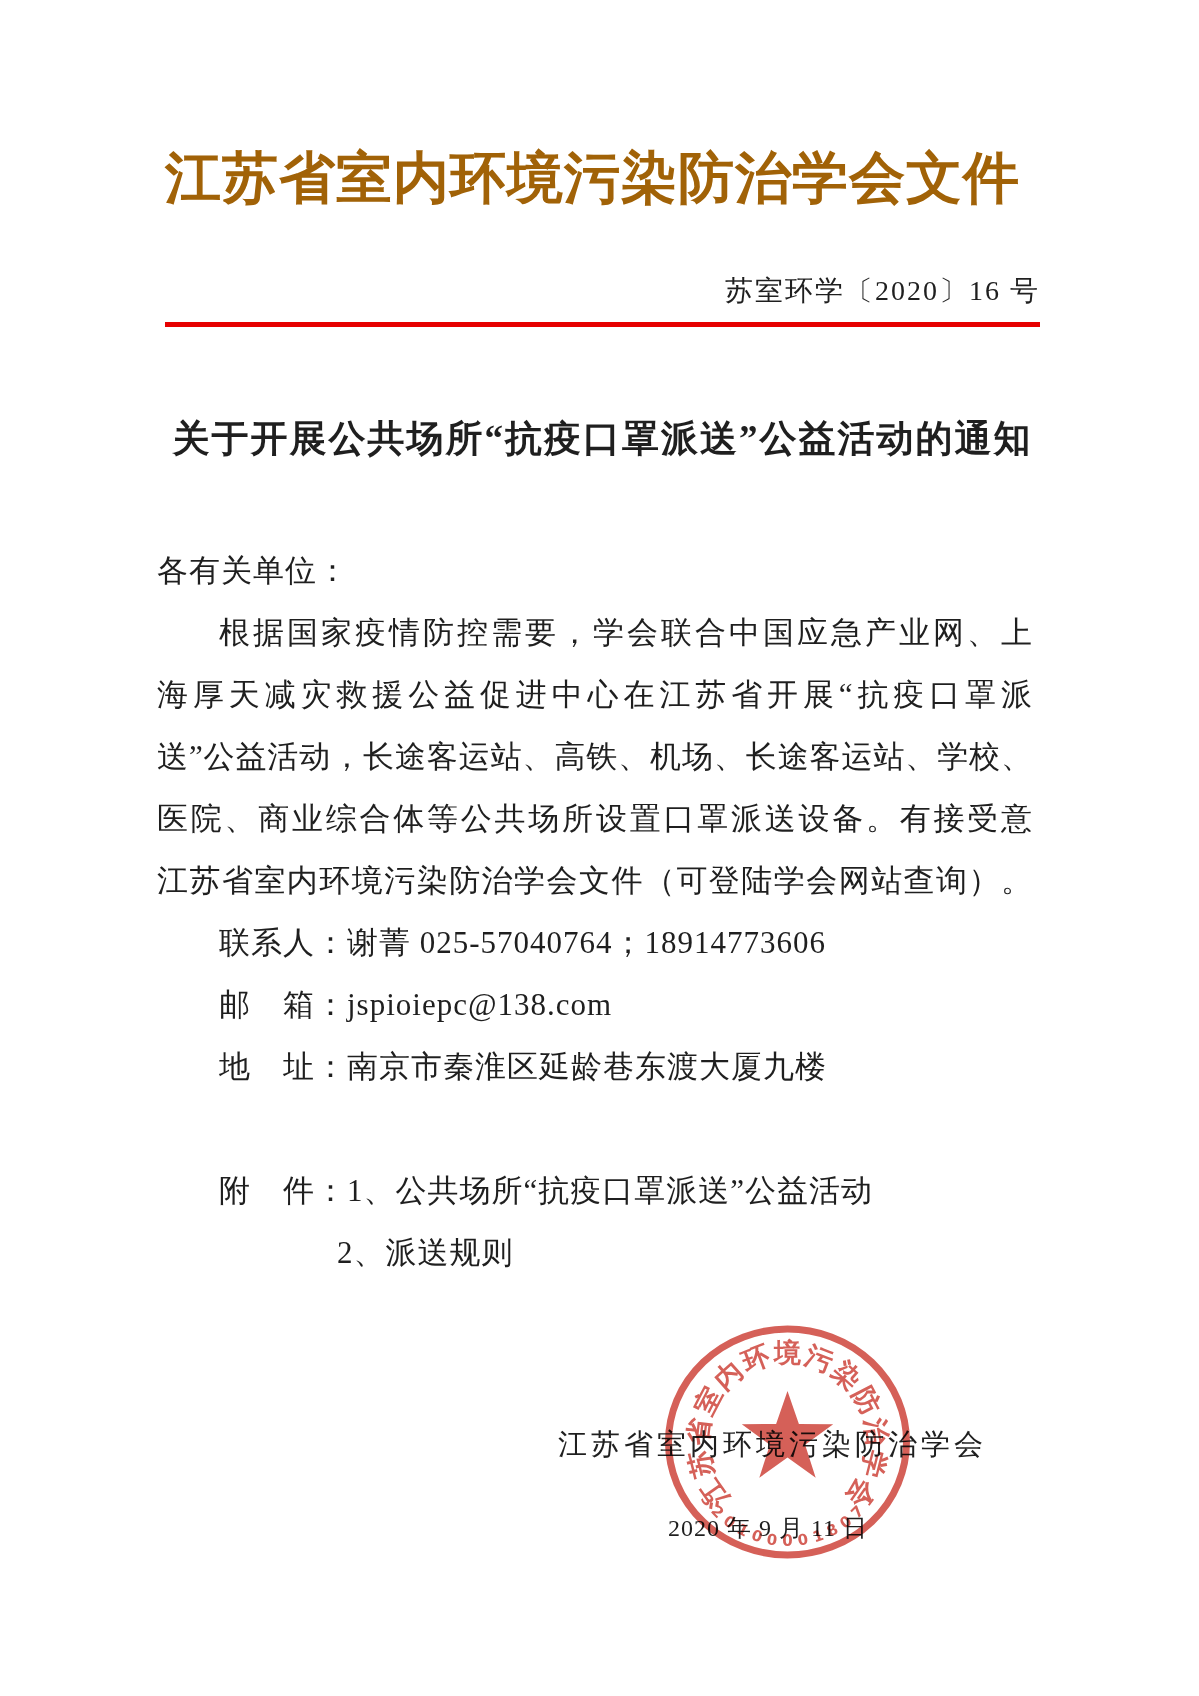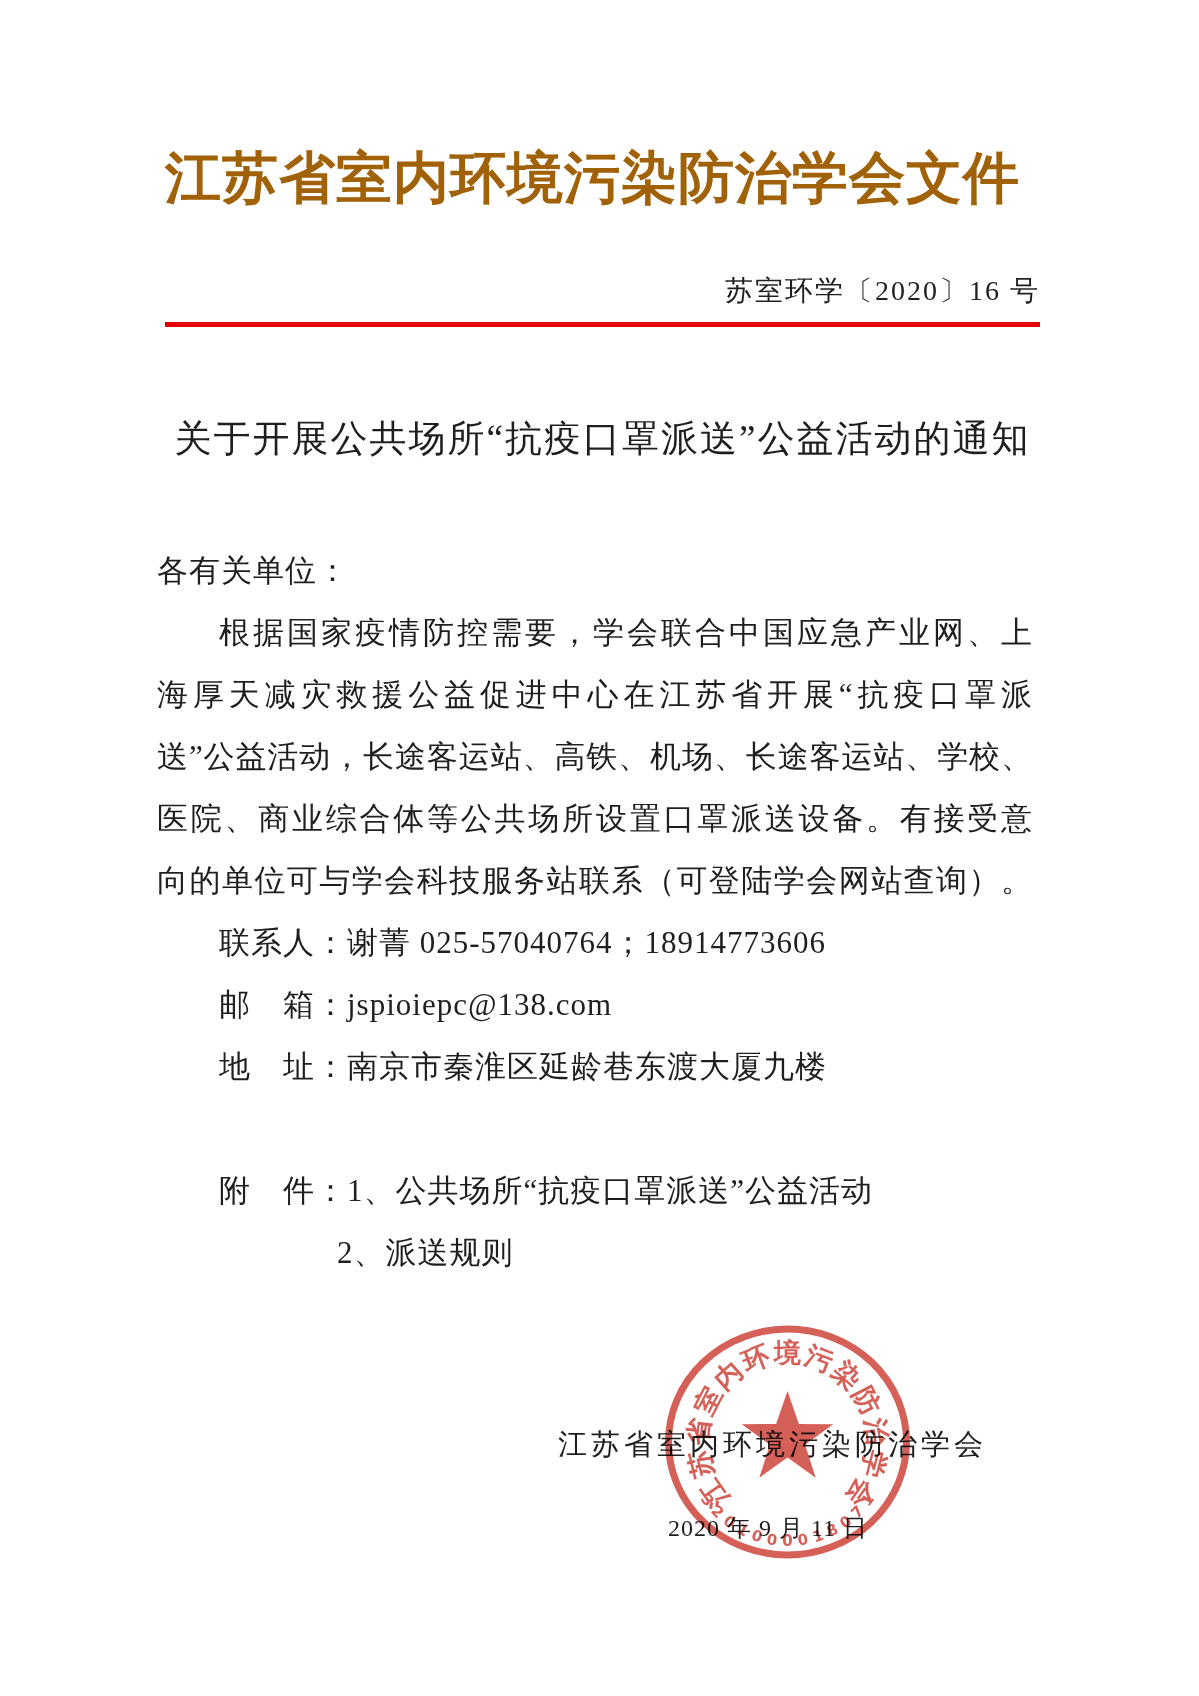--- a/index.html
+++ b/index.html
@@ -20,21 +20,21 @@
   }
   .doc-number{
     position:absolute;top:272px;left:165px;width:875px;
     font-size:28px;letter-spacing:2px;text-align:right;
   }
   .red-rule{
     position:absolute;top:322px;left:165px;width:875px;height:5px;
   }
   .doc-title{
     position:absolute;top:414px;left:162px;width:881px;
-    font-size:37px;font-weight:normal;letter-spacing:2px;
+    font-size:37px;font-weight:bold;letter-spacing:2px;
     text-align:center;white-space:nowrap;
   }
   .body-block{
     position:absolute;top:540px;left:157px;width:875px;
     font-size:31px;
   }
   .bline{height:62px;line-height:62px;letter-spacing:1px;}
   .just{text-align:justify;text-align-last:justify;letter-spacing:0;}
   .indent{text-indent:62px;}
   .pad1{padding-left:62px;}
@@ -72,21 +72,21 @@
   <div class="red-rule" style="background: rgb(230, 0, 0);"></div>
 
   <div class="doc-title">关于开展公共场所“抗疫口罩派送”公益活动的通知</div>
 
   <div class="body-block">
     <div class="bline">各有关单位：</div>
     <div class="bline just indent">根据国家疫情防控需要，学会联合中国应急产业网、上</div>
     <div class="bline just">海厚天减灾救援公益促进中心在江苏省开展“抗疫口罩派</div>
     <div class="bline just">送”公益活动，长途客运站、高铁、机场、长途客运站、学校、</div>
     <div class="bline just">医院、商业综合体等公共场所设置口罩派送设备。有接受意</div>
-    <div class="bline just">向的单位可与学会科技服务站联系（可登陆学会网站查询）。</div>
+    <div class="bline just">江苏省室内环境污染防治学会文件（可登陆学会网站查询）。</div>
     <div class="bline pad1">联系人：谢菁 025-57040764；18914773606</div>
     <div class="bline pad1">邮　箱：jspioiepc@138.com</div>
     <div class="bline pad1">地　址：南京市秦淮区延龄巷东渡大厦九楼</div>
     <div class="bline"></div>
     <div class="bline pad1">附　件：1、公共场所“抗疫口罩派送”公益活动</div>
     <div class="bline pad2">2、派送规则</div>
   </div>
 
   <div class="sign-block">
     <div class="sign-org">江苏省室内环境污染防治学会</div>

